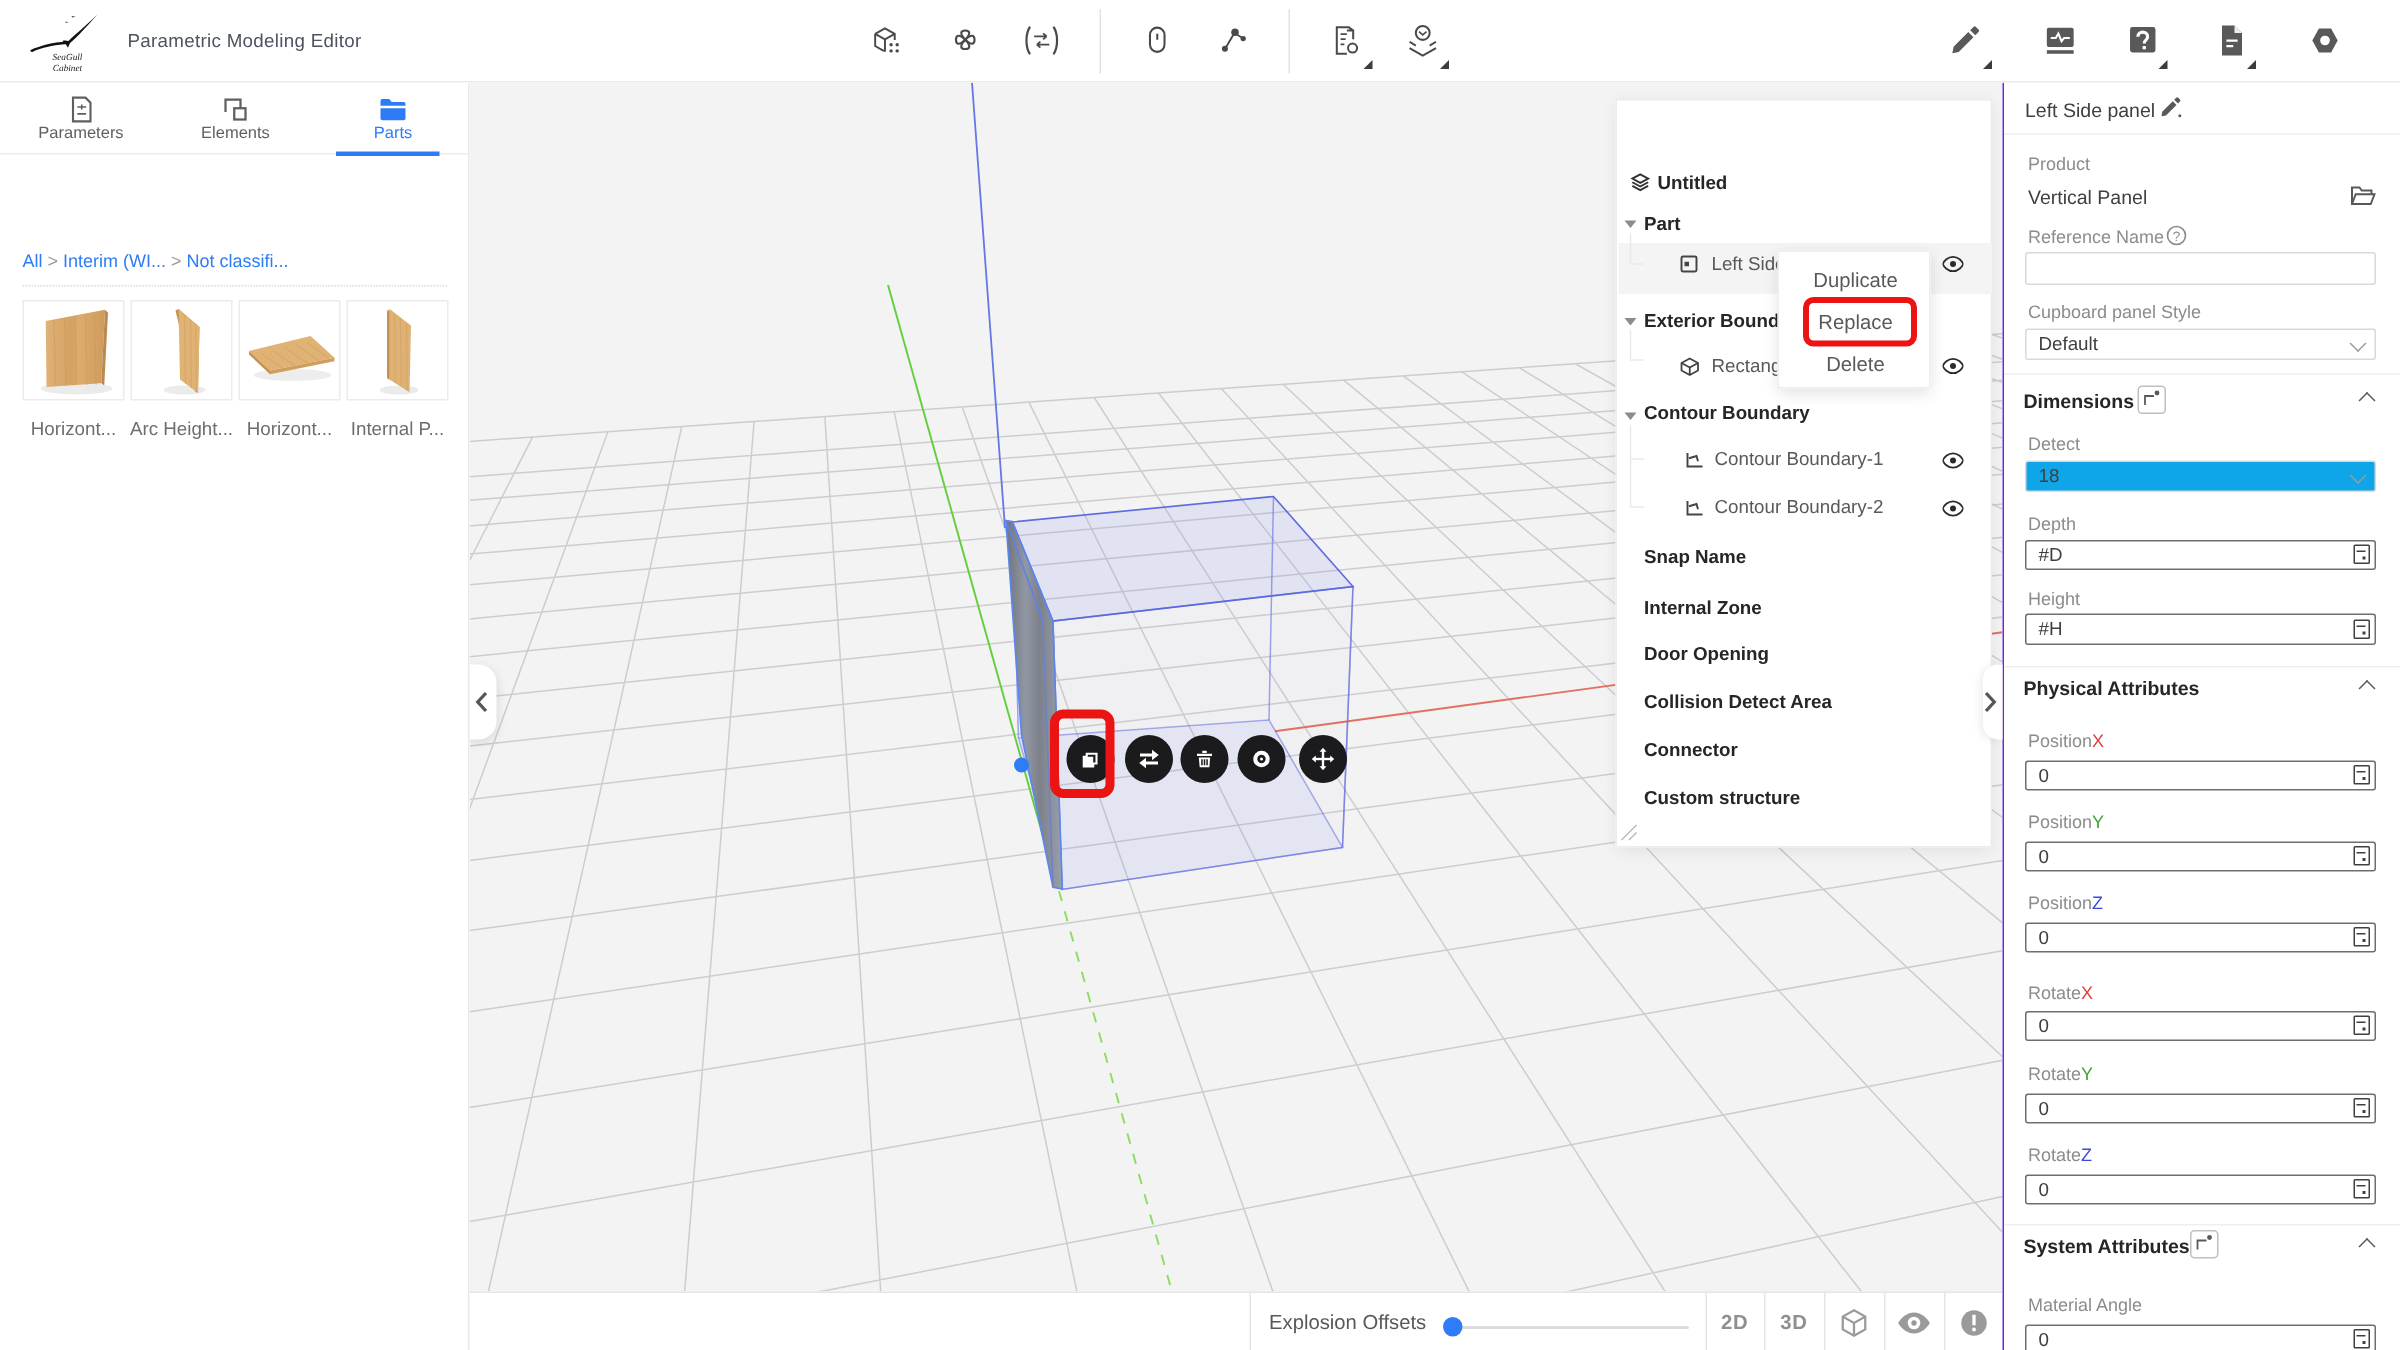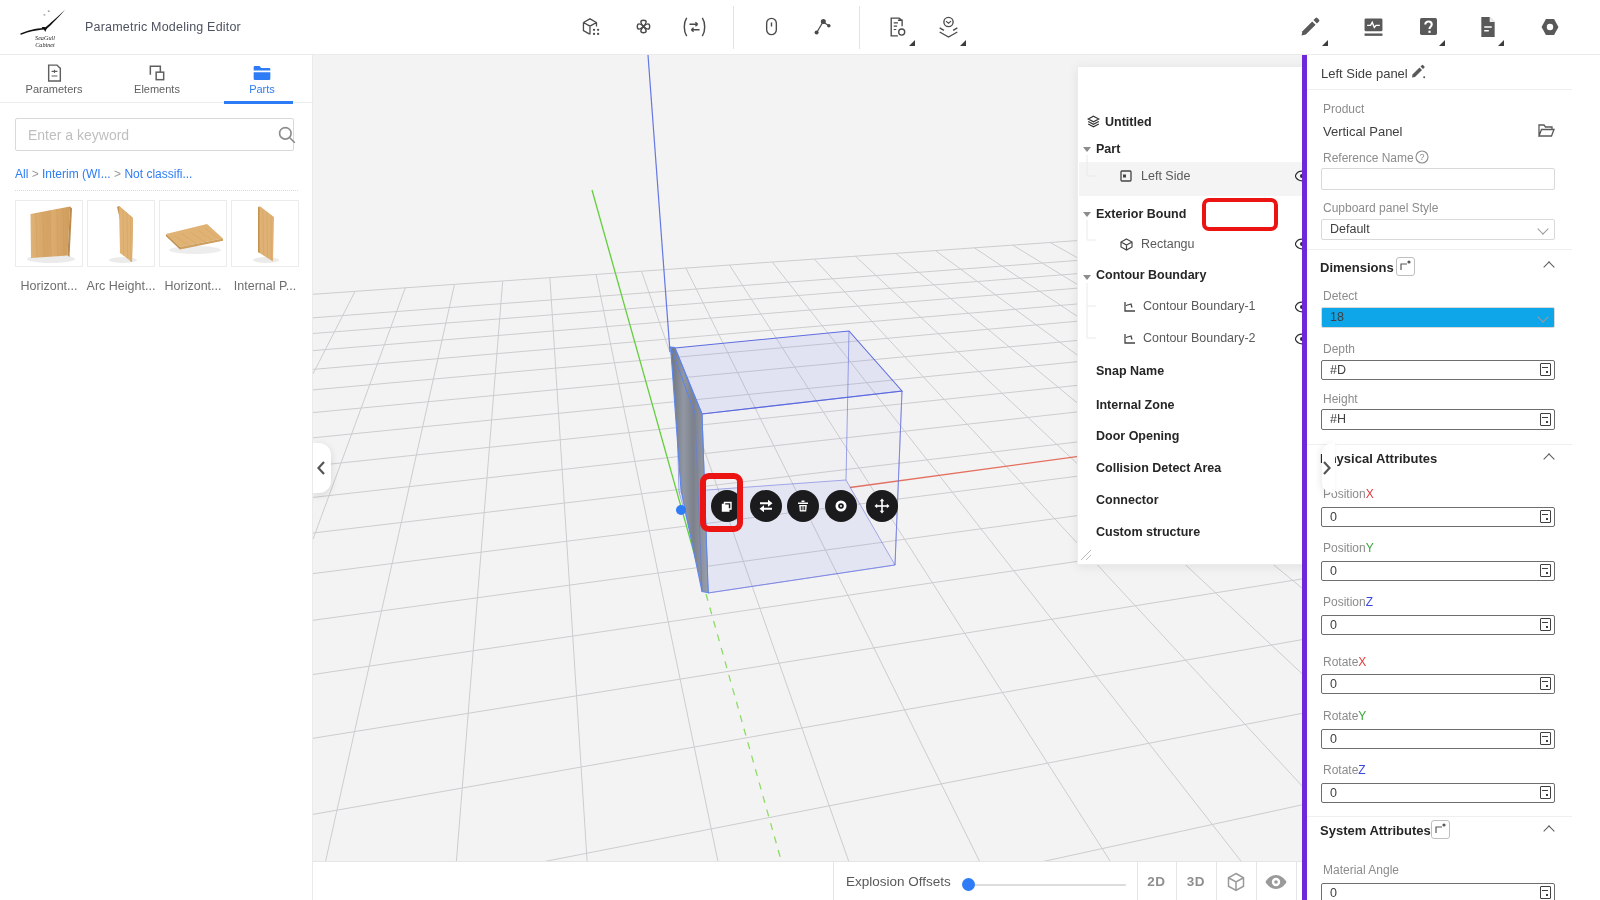--- a/index.html
+++ b/index.html
@@ -42,21 +42,21 @@
 #navhead{position:absolute;left:0;top:0;width:100%;height:27px;border-bottom:1px solid #ececec;}
 #navhead .t{position:absolute;left:18px;top:6px;font-size:12px;color:#2e7cf5;}
 #navhead .u{position:absolute;left:18px;top:25px;width:110px;height:2px;background:#2e7cf5;}
 .trow{position:absolute;font-size:12.5px;color:#595959;white-space:nowrap;}
 .trow.b{font-weight:700;color:#262626;}
 .tr3{width:0;height:0;border-left:4px solid transparent;border-right:4px solid transparent;border-top:5px solid #8c8c8c;}
 
 #cmenu{left:1185px;top:167px;width:102px;height:92px;background:#fff;border:1px solid #ededed;box-shadow:0 3px 10px rgba(0,0,0,.12);z-index:26;}
 .citem{position:absolute;left:0;width:102px;text-align:center;font-size:13.5px;color:#595959;}
 
-#rpanel{left:1302px;top:55px;width:265px;height:845px;background:#fff;border-left:5px solid #6d28d9;z-index:20;}
+#rpanel{left:1335px;top:55px;width:265px;height:845px;background:#fff;border-left:1px solid #6d28d9;z-index:20;}
 .rp{position:absolute;font-size:12px;color:#8c8c8c;white-space:nowrap;}
 .rp.d{color:#404040;font-size:13px;}
 .rp.h{color:#262626;font-weight:700;font-size:13px;}
 .rinput{position:absolute;left:14px;width:234px;height:21px;border:1px solid #d9d9d9;border-radius:2px;background:#fff;font-size:12.5px;color:#404040;line-height:19px;padding-left:8px;}
 .rinput.dark{border-color:#6e6e6e;}
 .rinput.sel{background:#0ea5e9;}
 .rhr{position:absolute;left:0;width:265px;border-top:1px solid #efefef;}
 .chev{position:absolute;width:8px;height:8px;border-left:1.4px solid #9b9b9b;border-top:1.4px solid #9b9b9b;}
 .chev.up{transform:rotate(45deg);border-color:#595959;}
 .chev.down{transform:rotate(-135deg);top:-2px;}
@@ -238,27 +238,20 @@
       <div>Elements</div>
     </div>
     <div class="abs tab" style="left:217px;color:#2e7cf5">
       <div class="ic"><svg width="22" height="20" viewBox="0 0 26 24" style="margin-top:1px">
         <path d="M3 5 Q3 3.5 4.5 3.5 L10 3.5 L12 6 L21.5 6 Q23 6 23 7.5 L23 9 L3 9 Z" fill="#2e7cf5"></path>
         <path d="M3 11 L23 11 L23 19 Q23 20.5 21.5 20.5 L4.5 20.5 Q3 20.5 3 19 Z" fill="#2e7cf5"></path>
       </svg></div>
       <div>Parts</div>
     </div>
     <div class="abs" style="left:224px;top:46px;width:69px;height:2.5px;background:#2e7cf5"></div>
-    <div class="abs" id="searchbox">
-        <span class="ph">Enter a keyword</span>
-      <svg class="abs" style="left:261px;top:6px" width="20" height="20" viewBox="0 0 18 18" fill="none" stroke="#8c8c8c" stroke-width="1.5">
-        <circle cx="7.5" cy="7.5" r="5.2"></circle>
-          <path d="M11.5 11.5 L16 16"></path>
-      </svg>
-    </div>
     <div class="abs crumb"><a>All</a> &gt; <a>Interim (WI...</a> &gt; <a>Not classifi...</a></div>
     <div class="abs" id="dots"></div>
     <div class="abs card" style="left:15px">
       <svg width="66" height="65" viewBox="0 0 66 65">
         <defs>
           <linearGradient id="wg1" x1="0" y1="0" x2="1" y2="0">
             <stop offset="0" stop-color="#dfb276"></stop>
               <stop offset=".45" stop-color="#d4a262"></stop>
               <stop offset=".55" stop-color="#dcac6e"></stop>
               <stop offset="1" stop-color="#cf9c5c"></stop>
@@ -400,20 +393,25 @@
       </svg>
     <div class="trow b" style="left:18px;top:297px">Snap Name</div>
     <div class="trow b" style="left:18px;top:331px">Internal Zone</div>
     <div class="trow b" style="left:18px;top:362px">Door Opening</div>
     <div class="trow b" style="left:18px;top:394px">Collision Detect Area</div>
     <div class="trow b" style="left:18px;top:426px">Connector</div>
     <div class="trow b" style="left:18px;top:458px">Custom structure</div>
     <svg class="abs" style="left:2px;top:482px" width="12" height="12" viewBox="0 0 12 12" stroke="#bbb" stroke-width="1">
         <path d="M1 11 L11 1 M6 11 L11 6" fill="none"></path>
       </svg>
+  </div>
+  <div class="abs" id="cmenu">
+    <div class="citem" style="top:11px">Duplicate</div>
+    <div class="citem" style="top:39px">Replace</div>
+    <div class="citem" style="top:67px">Delete</div>
   </div>
   <div class="abs redrect" style="left:1202px;top:198px;width:76px;height:33px;border-width:4.5px;border-radius:7px;"></div>
   <div class="abs" id="rpanel">
     <div class="rp d" style="left:14px;top:11px">Left Side panel</div>
     <svg class="abs" style="left:104px;top:9px" width="15" height="15" viewBox="0 0 15 15" fill="#595959">
       <path d="M1.5 10.5 L8.5 3.5 L11 6 L4 13 L1 13.5 Z"></path>
         <path d="M9.5 2.5 L10.8 1.2 Q11.5 0.5 12.2 1.2 L13.3 2.3 Q14 3 13.3 3.7 L12 5 Z"></path>
         <circle cx="13.2" cy="13.2" r="1"></circle>
     </svg>
     <div class="rhr" style="top:34px"></div>

